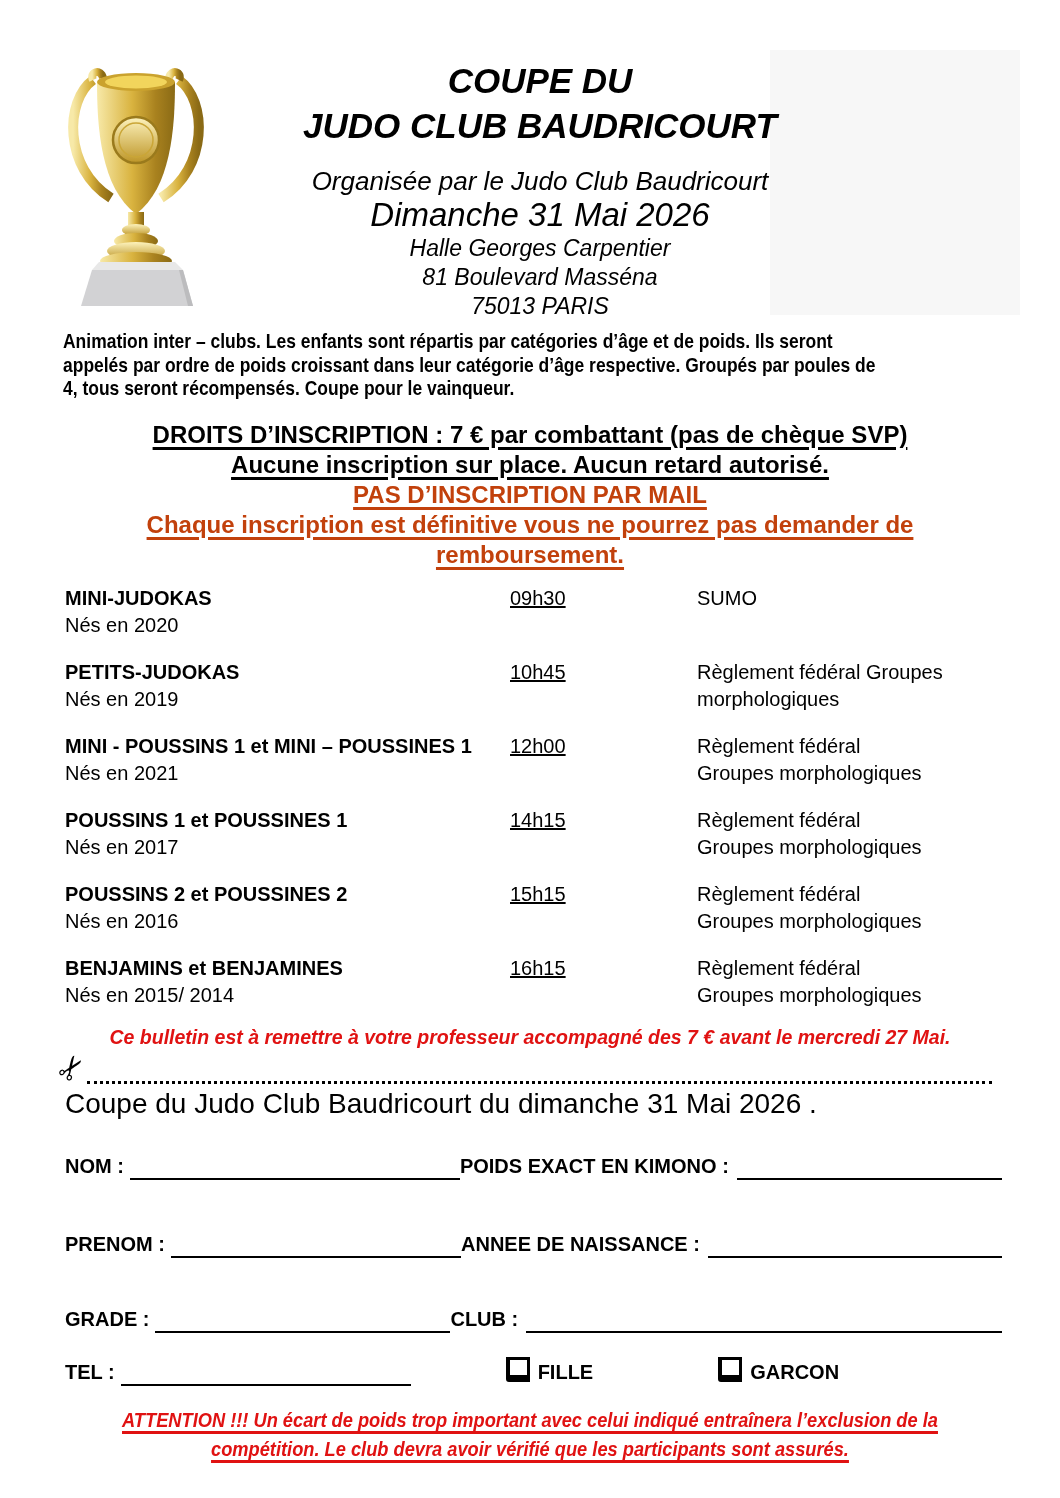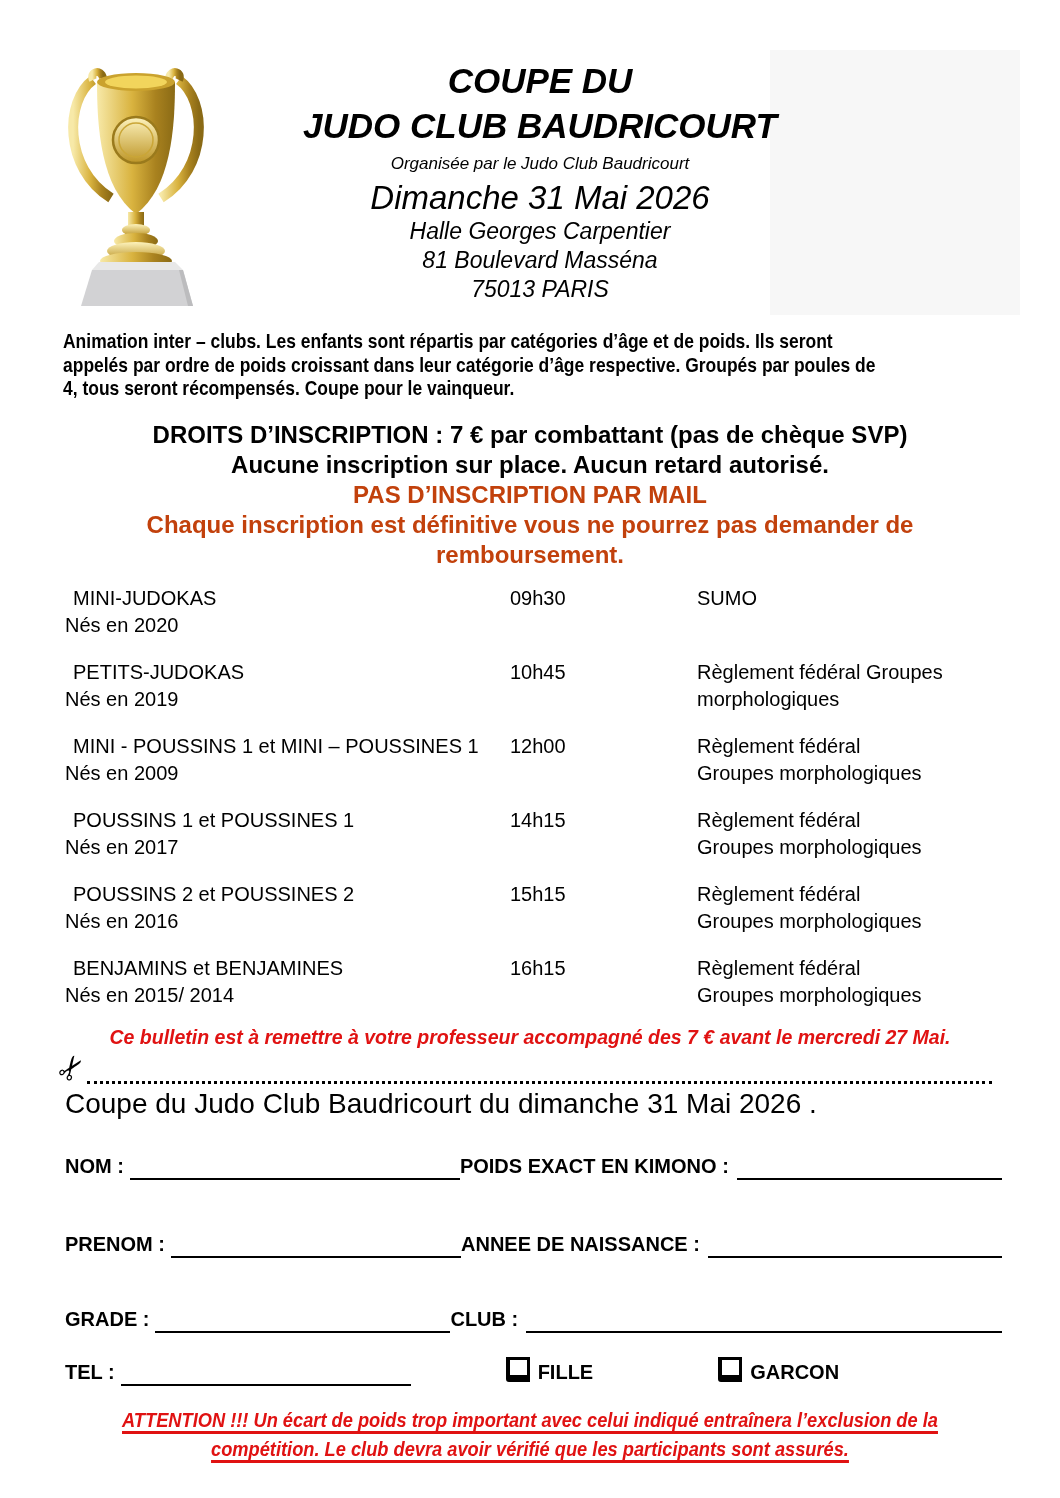--- a/index.html
+++ b/index.html
@@ -5,42 +5,42 @@
   html,body{margin:0;padding:0;background:#fff;}
   .page{position:relative;width:1060px;height:1498px;background:#fff;overflow:hidden;
         font-family:"Liberation Sans", sans-serif;color:#000;}
 
   
   .trophy{position:absolute;left:55px;top:48px;width:160px;height:262px;}
   .medals{position:absolute;left:770px;top:50px;width:250px;height:265px;background:#f7f7f7;}
 
   .title-block{position:absolute;left:230px;top:58px;width:620px;text-align:center;font-style:italic;}
   .title-l1,.title-l2{font-size:35px;font-weight:bold;line-height:45px;white-space:nowrap;}
-  .organizer{font-size:17px;line-height:26px;margin-top:3px;}
+  .organizer{font-size:26px;line-height:26px;margin-top:20px;}
   .event-date{font-size:33px;line-height:39px;margin-top:1px;}
   .venue,.address,.city{font-size:23px;line-height:29px;}
 
   
   .intro{position:absolute;left:63px;top:329px;width:1096px;
          transform:scaleX(0.852);transform-origin:left top;
          font-weight:bold;font-size:20.5px;line-height:23.5px;white-space:pre-line;}
 
   
   .droits{position:absolute;left:0;top:420px;width:1060px;text-align:center;
           font-weight:bold;font-size:24px;line-height:30px;}
-  .droits div{text-decoration-thickness:2.5px;text-underline-offset:4px;}
+  .droits div{text-decoration:underline;text-decoration-thickness:2.5px;text-underline-offset:4px;}
   .droits .red{color:#c2410c;}
   .wrapblock{white-space:pre-line;}
 
   
   .schedule{position:absolute;left:65px;top:585px;width:940px;font-size:20px;line-height:27px;}
   .srow{display:flex;align-items:flex-start;margin-bottom:20px;min-height:54px;}
   .scat{width:445px;}
-  .scat .cname{font-weight:normal;margin-left:8px;}
-  .stime{width:187px;}
+  .scat .cname{font-weight:bold;}
+  .stime{width:187px;text-decoration:underline;}
   .srules{flex:1;white-space:pre-line;}
 
   
   .notice{position:absolute;left:0;top:1026px;width:1060px;text-align:center;
           color:#e01212;font-weight:bold;font-style:italic;font-size:19.5px;}
   .cutline{position:absolute;left:58px;top:1052px;right:68px;display:flex;align-items:flex-end;}
   .scissors{font-size:32px;line-height:32px;transform:rotate(-55deg);display:inline-block;}
   .dotlead{flex:1;border-bottom:3px dotted #000;height:26px;margin-left:2px;}
   .slip-title{position:absolute;left:65px;top:1088px;font-size:28px;}
 
@@ -146,21 +146,21 @@
           <div class="cname">PETITS-JUDOKAS</div>
           <div>Nés en 2019</div>
         </div>
       <div class="stime">10h45</div>
       <div class="srules">Règlement fédéral Groupes
 morphologiques</div>
     </div>
     <div class="srow">
       <div class="scat">
           <div class="cname">MINI - POUSSINS 1 et MINI – POUSSINES 1</div>
-          <div>Nés en 2009</div>
+          <div>Nés en 2021</div>
         </div>
       <div class="stime">12h00</div>
       <div class="srules">Règlement fédéral
 Groupes morphologiques</div>
     </div>
     <div class="srow">
       <div class="scat">
           <div class="cname">POUSSINS 1 et POUSSINES 1</div>
           <div>Nés en 2017</div>
         </div>

